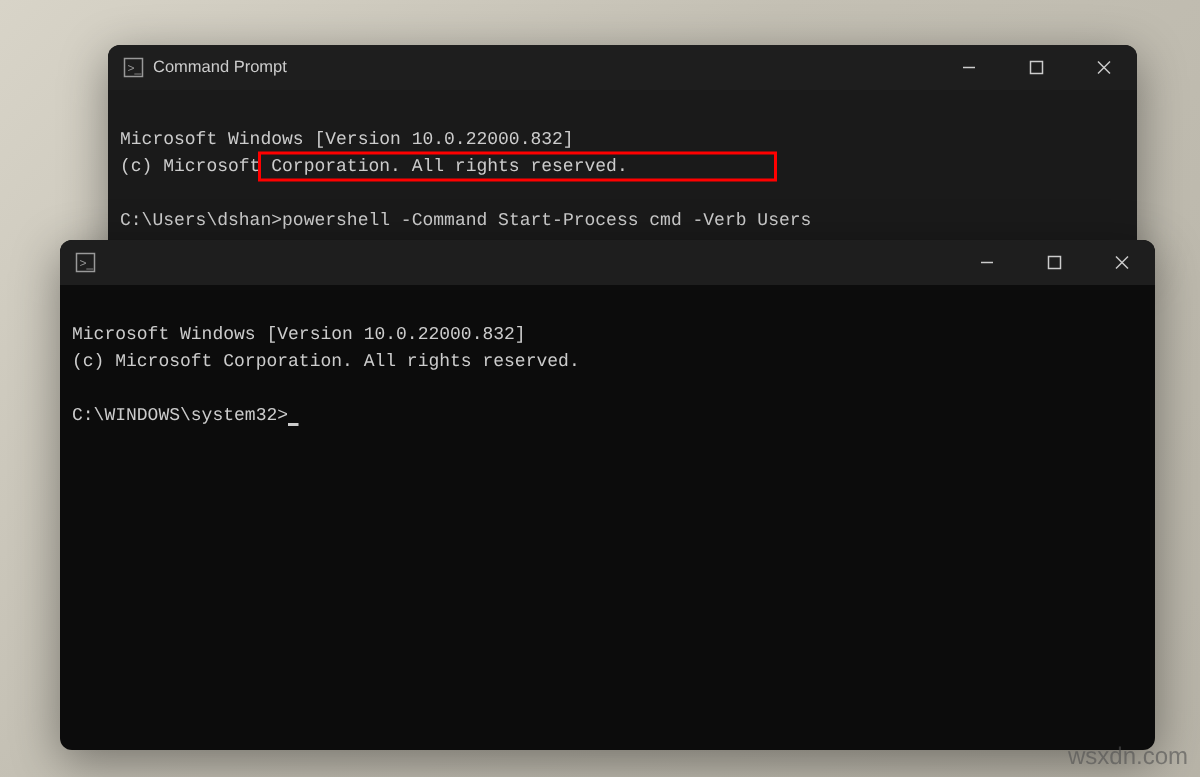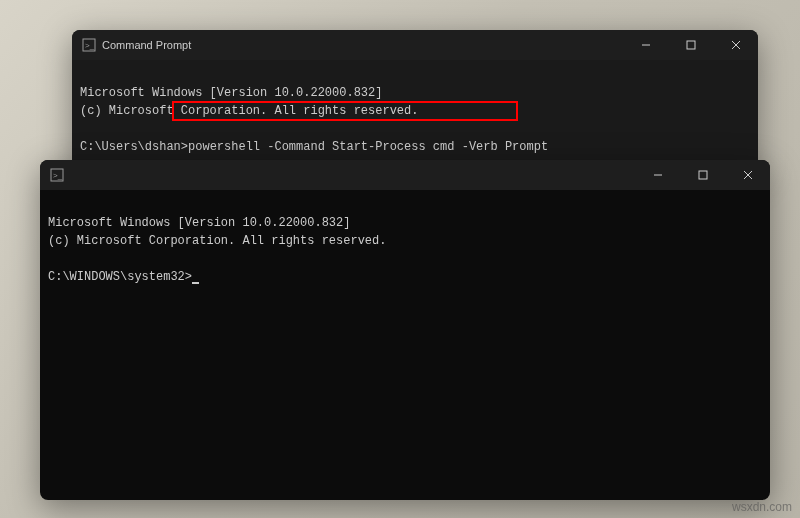--- a/index.html
+++ b/index.html
@@ -88,21 +88,21 @@
       height: 2px;
       background: #cccccc;
       vertical-align: bottom;
       margin-bottom: 2px;
     }
     .watermark {
       position: absolute;
       bottom: 4px;
       right: 8px;
       font-family: Arial, sans-serif;
-      font-size: 12px;
+      font-size: 16px;
       color: rgba(80,80,80,0.6);
       z-index: 3;
     }
   </style>
 </head>
 <body>
 
 <div class="window window-back">
   <div class="titlebar">
     <div class="titlebar-left">
@@ -130,21 +130,21 @@
             <line x1="1" y1="1" x2="9" y2="9" stroke="#ccc" stroke-width="1"></line>
             <line x1="9" y1="1" x2="1" y2="9" stroke="#ccc" stroke-width="1"></line>
           </svg>
       </div>
     </div>
   </div>
   <div class="terminal-body" style="position:relative;">
 <span>Microsoft Windows [Version 10.0.22000.832]</span>
 <span>(c) Microsoft Corporation. All rights reserved.</span>
 
-<span>C:\Users\dshan&gt;</span><span>powershell -Command Start-Process cmd -Verb Prompt</span>
+<span>C:\Users\dshan&gt;</span><span>powershell -Command Start-Process cmd -Verb Users</span>
 
 
 <div class="highlight-box" style="top:41px; left:100px; width:346px; height:20px;"></div>
   </div>
 </div>
 
 <div class="window window-front">
   <div class="titlebar">
     <div class="titlebar-left">
       <span class="titlebar-icon">

